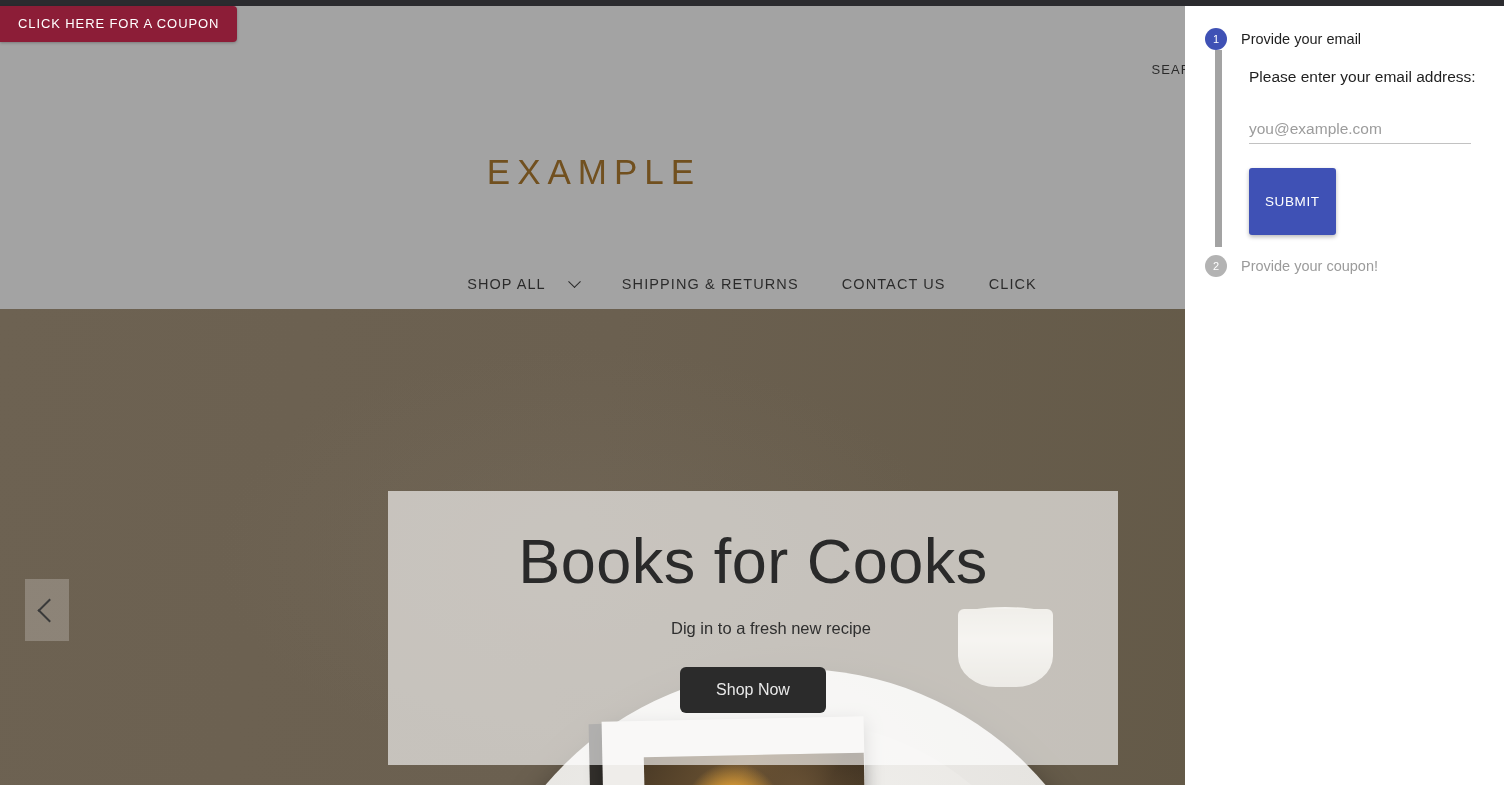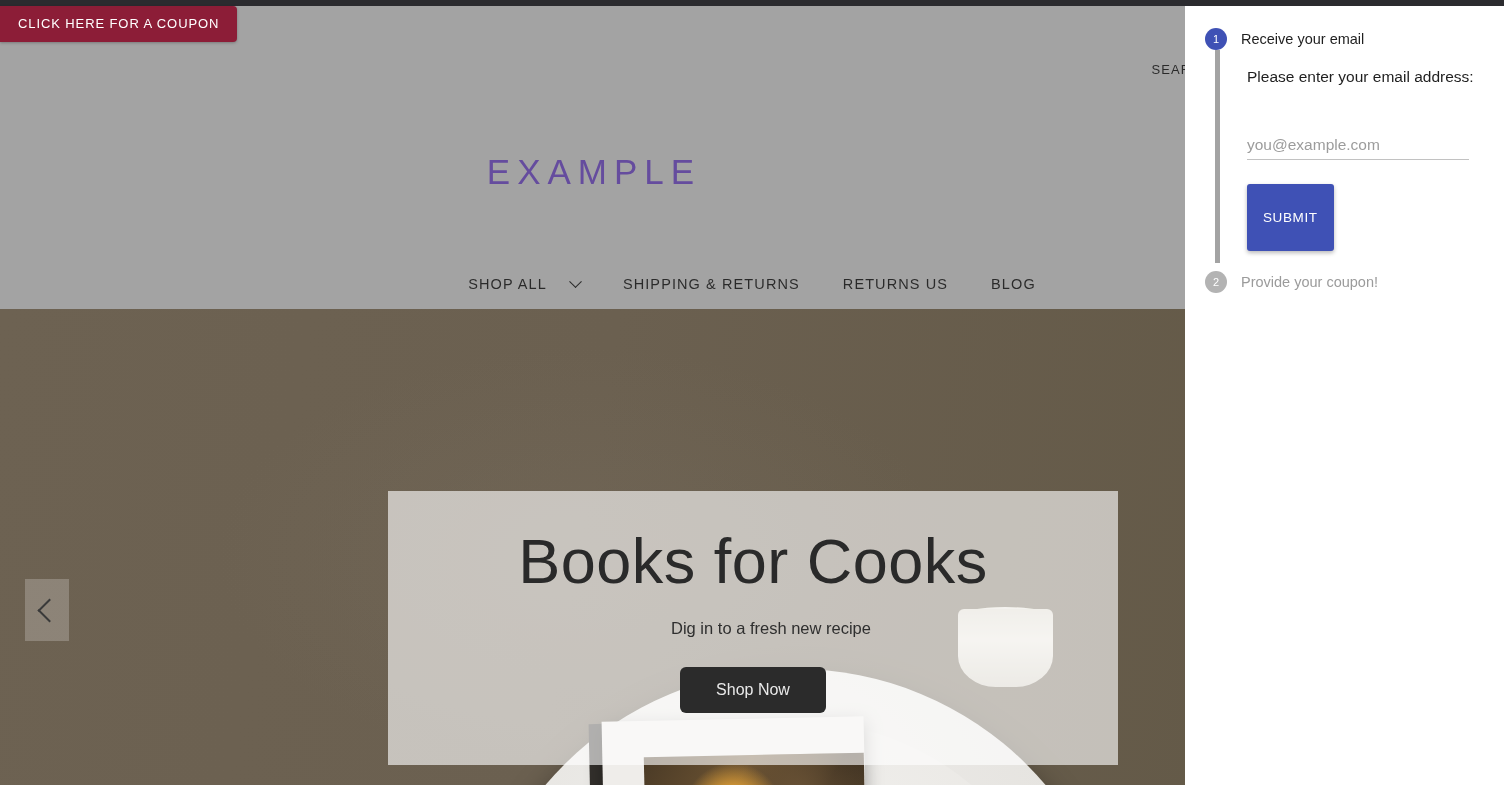--- a/index.html
+++ b/index.html
@@ -44,21 +44,21 @@
     position: absolute; top: 56px; right: 160px;
     display: flex; gap: 40px;
     font-size: 13px; letter-spacing: 1.1px; color: #1c1c1c;
     white-space: nowrap;
   }
   .utility-nav span { cursor: pointer; }
 
   .logo {
     position: absolute; left: 0; top: 146px; width: 1188px;
     text-align: center;
-    font-size: 35px; letter-spacing: 7px; font-weight: 300; color: #8b5cf6;
+    font-size: 35px; letter-spacing: 7px; font-weight: 300; color: #a16207;
   }
 
   .mainnav {
     position: absolute; left: 0; top: 270px; width: 1504px;
     display: flex; justify-content: center; align-items: center; gap: 43px;
     font-size: 14.5px; letter-spacing: 1.1px; color: #1c1c1c;
   }
   .mainnav .navitem { display: flex; align-items: center; gap: 24px; cursor: pointer; }
   .chev {
     display: inline-block; width: 9px; height: 9px;
@@ -189,28 +189,28 @@
   }
   .badge.active { background: #3f51b5; }
   .badge.idle { background: #b3b3b3; }
   .step-label { font-size: 14.5px; color: #1f1f1f; }
   .step-label.idle { color: #9b9b9b; }
 
   .step-body {
     position: relative;
     margin-left: 10px;
     padding: 12px 0 12px 27px;
-    border-left: 5px solid #a3a3a3;
+    border-left: 7px solid #a3a3a3;
     min-height: 185px;
   }
   .prompt {
     font-size: 15.5px; color: #1f1f1f; margin-top: 6px;
   }
   .email-input {
-    display: block; margin-top: 44px;
+    display: block; margin-top: 28px;
     width: 222px; height: 30px;
     border: none; border-bottom: 1px solid #c2c2c2;
     outline: none; background: transparent;
     font-family: "Liberation Sans", sans-serif;
     font-size: 15.5px; color: #1f1f1f;
   }
   .email-input::placeholder { color: #9c9c9c; }
   .submit-btn {
     margin-top: 24px;
     padding: 26px 16px;
@@ -243,24 +243,24 @@
 
       <div class="mainnav">
         <div class="navitem">
           <span>SHOP ALL</span>
           <span class="chev"></span>
         </div>
         <div class="navitem">
           <span>SHIPPING &amp; RETURNS</span>
         </div>
         <div class="navitem">
-          <span>RETURNS US</span>
+          <span>CONTACT US</span>
         </div>
         <div class="navitem">
-          <span>BLOG</span>
+          <span>CLICK</span>
         </div>
       </div>
 
     </div>
 
     <div class="hero">
       <div class="tbl-shade"></div>
       <div class="plate"></div>
       <div class="plate-inner"></div>
       <div class="book-spine"></div>
@@ -284,21 +284,21 @@
     <div class="veil"></div>
 
     <div class="coupon-tab">CLICK HERE FOR A COUPON</div>
 
   </div>
 
   <div class="modal">
 
     <div class="step">
       <div class="badge active">1</div>
-      <div class="step-label">Receive your email</div>
+      <div class="step-label">Provide your email</div>
     </div>
 
     <div class="step-body">
       <div class="prompt">Please enter your email address:</div>
       <input class="email-input" type="email" placeholder="you@example.com" style="">
       <button class="submit-btn">SUBMIT</button>
     </div>
 
     <div class="step step2">
       <div class="badge idle">2</div>

